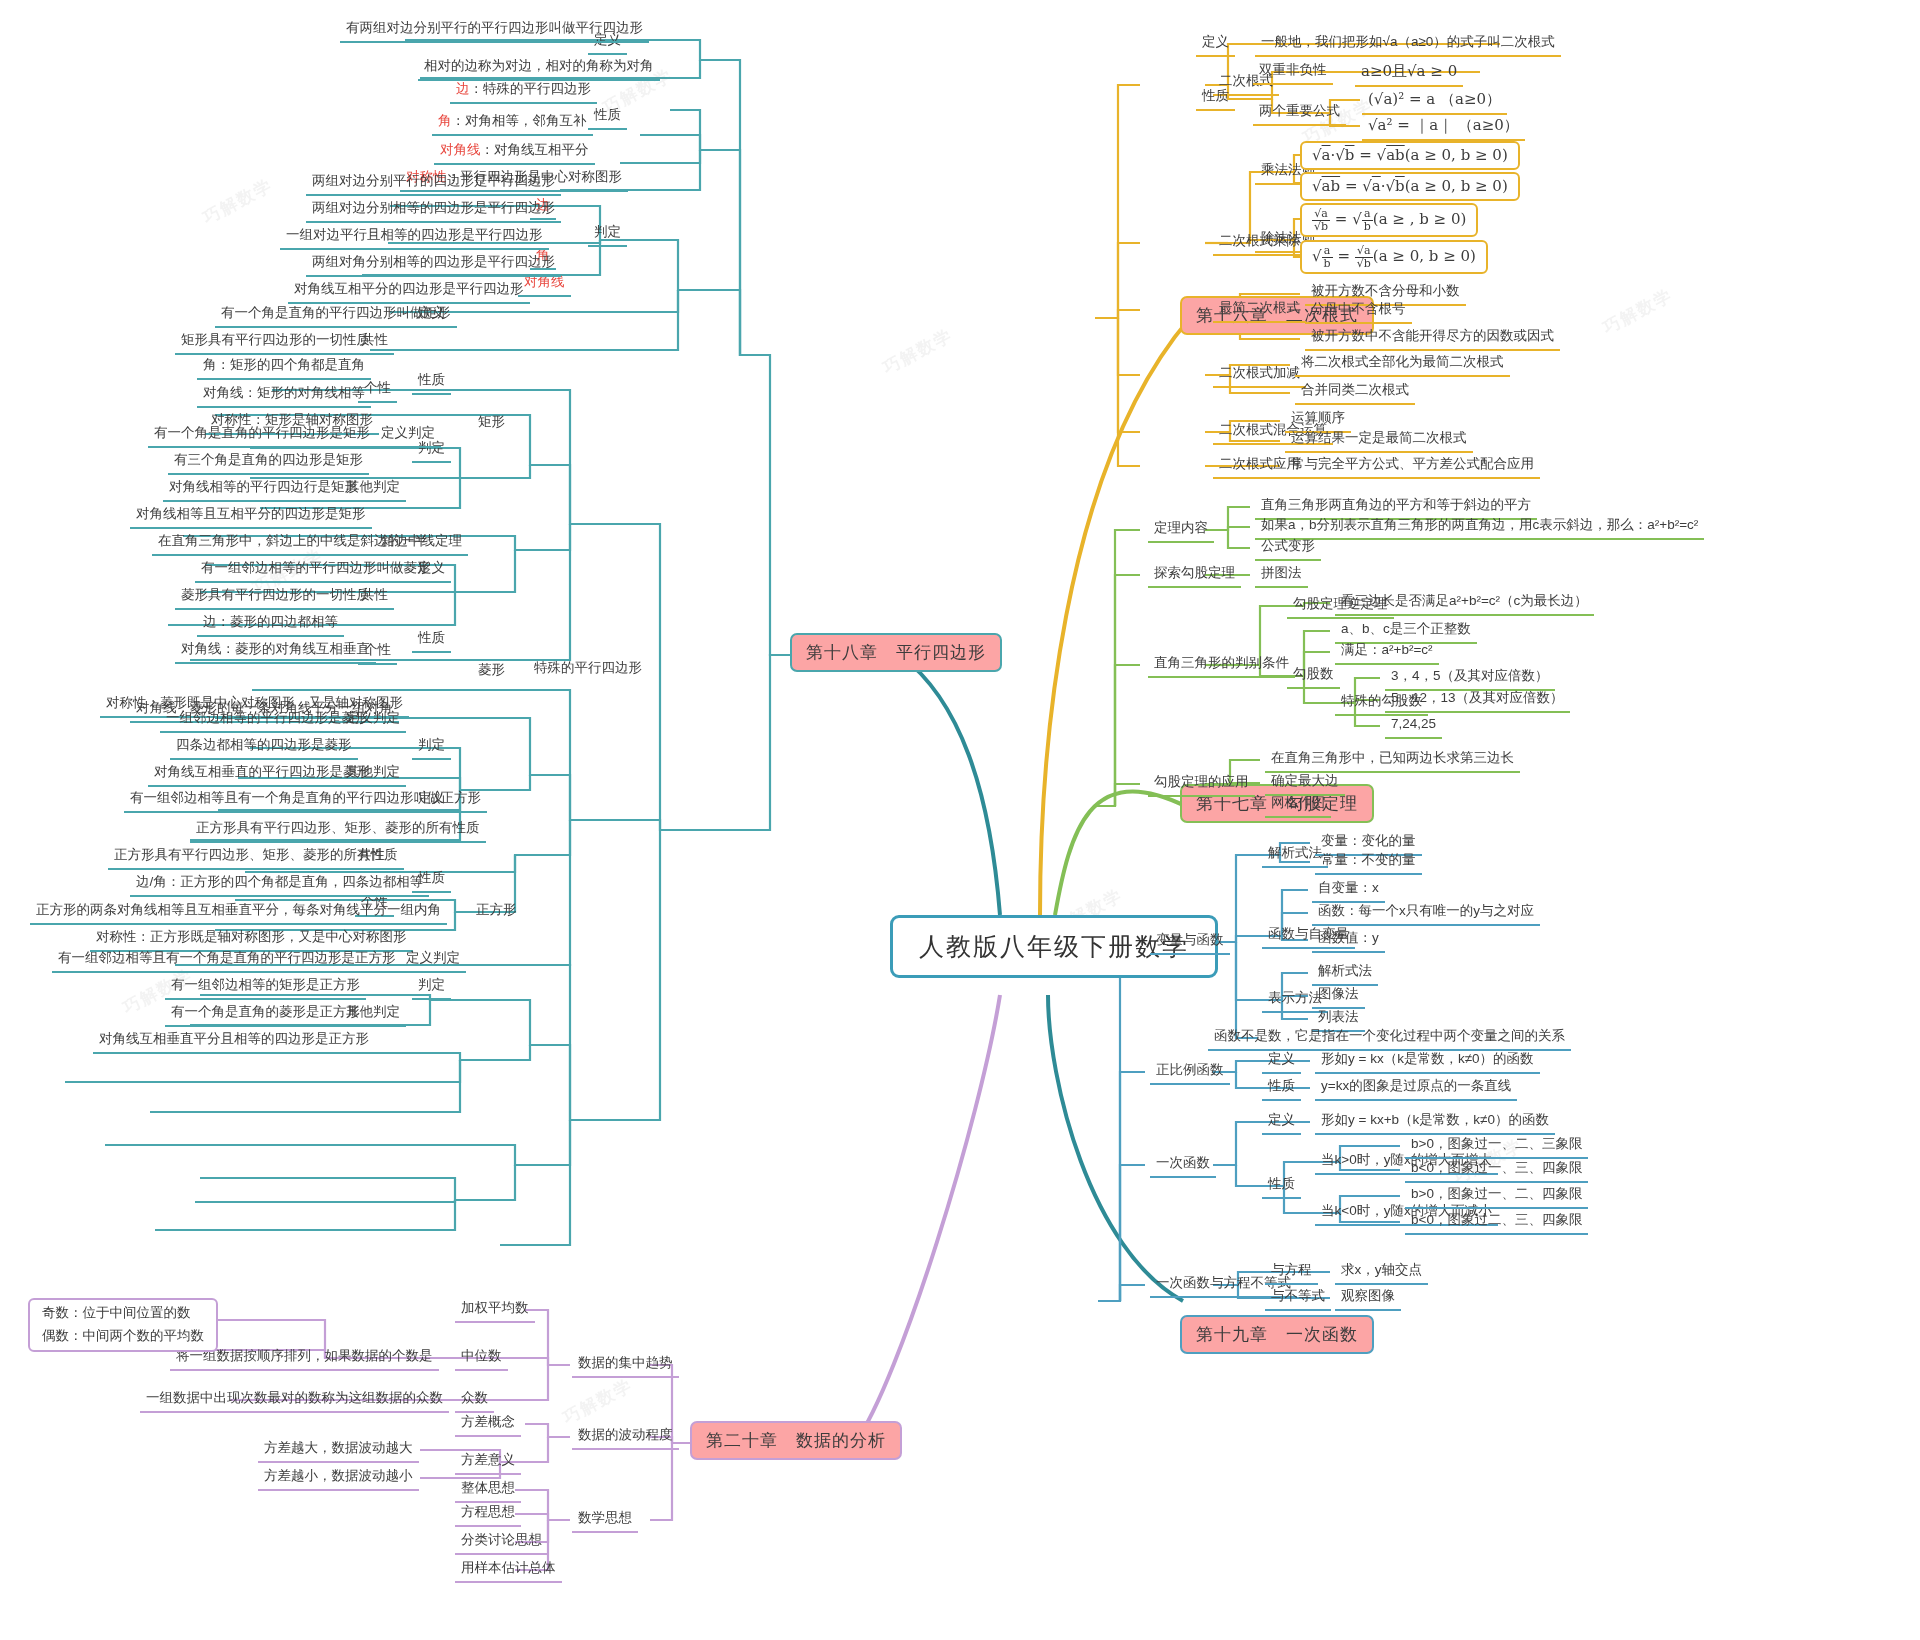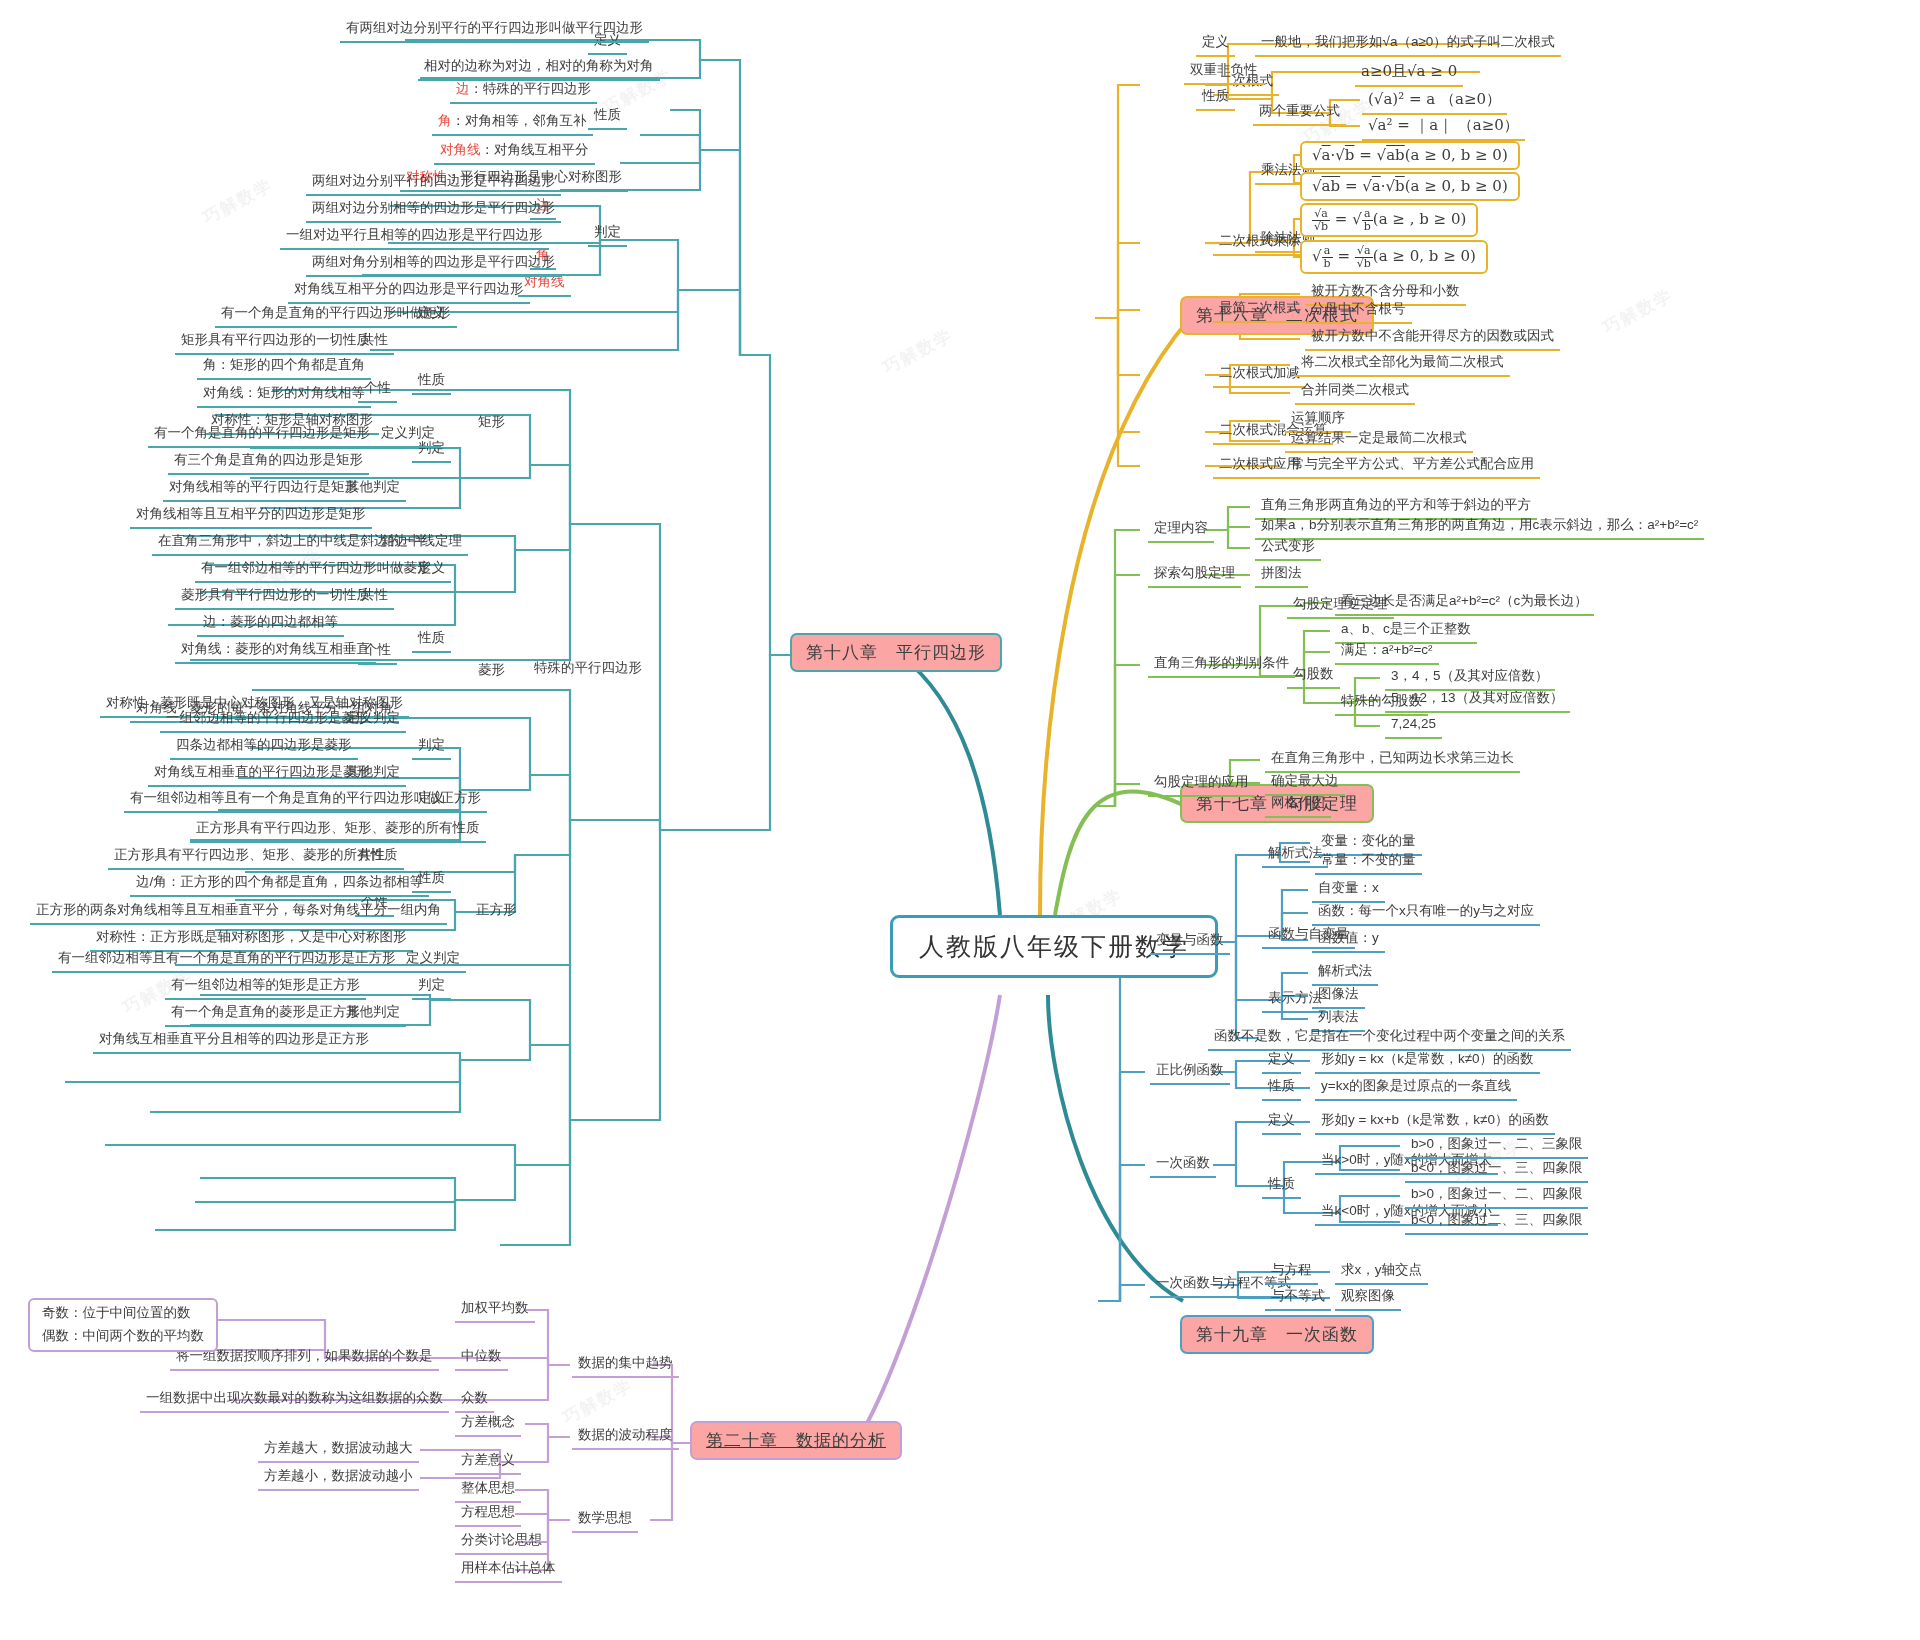--- a/index.html
+++ b/index.html
@@ -290,21 +290,21 @@
   <div class="wm" style="left:560px;top:1390px;">巧解数学</div>
   <div class="wm" style="left:1450px;top:1150px;">巧解数学</div>
   <div class="wm" style="left:120px;top:980px;">巧解数学</div>
 
   <div class="node root" style="left:890px;top:915px;">人教版八年级下册数学</div>
 
   <div class="node chapter ch-gold" style="left:1180px;top:296px;">第十六章　二次根式</div>
   <div class="node chapter ch-green" style="left:1180px;top:784px;">第十七章　勾股定理</div>
   <div class="node chapter ch-blue" style="left:790px;top:633px;border-color:#4aa6ad;">第十八章　平行四边形</div>
   <div class="node chapter ch-blue" style="left:1180px;top:1279px;margin-top:36px;">第十九章　一次函数</div>
-  <div class="node chapter ch-purple" style="left:690px;top:1421px;text-decoration:underline;">第二十章　数据的分析</div>
+  <div class="node chapter ch-purple" style="left:690px;top:1421px;">第二十章　数据的分析</div>
 
   <div class="node leaf ul-teal" style="left:588px;top:30px;">定义</div>
   <div class="node leaf ul-teal" style="left:340px;top:18px;">有两组对边分别平行的平行四边形叫做平行四边形</div>
   <div class="node leaf ul-teal" style="left:418px;top:56px;">相对的边称为对边，相对的角称为对角</div>
 
   <div class="node leaf ul-teal" style="left:588px;top:105px;">性质</div>
   <div class="node leaf ul-teal" style="left:450px;top:79px;"><span class="red">边</span><span>：特殊的平行四边形</span></div>
   <div class="node leaf ul-teal" style="left:432px;top:111px;"><span class="red">角</span><span>：对角相等，邻角互补</span></div>
   <div class="node leaf ul-teal" style="left:434px;top:140px;"><span class="red">对角线</span><span>：对角线互相平分</span></div>
   <div class="node leaf ul-teal" style="left:400px;top:167px;"><span class="red">对称性</span><span>：平行四边形是中心对称图形</span></div>
@@ -375,21 +375,21 @@
   <div class="node leaf ul-teal" style="left:52px;top:948px;">有一组邻边相等且有一个角是直角的平行四边形是正方形</div>
   <div class="node leaf ul-teal" style="left:340px;top:1002px;">其他判定</div>
   <div class="node leaf ul-teal" style="left:165px;top:975px;">有一组邻边相等的矩形是正方形</div>
   <div class="node leaf ul-teal" style="left:165px;top:1002px;">有一个角是直角的菱形是正方形</div>
   <div class="node leaf ul-teal" style="left:93px;top:1029px;">对角线互相垂直平分且相等的四边形是正方形</div>
 
   <div class="node leaf ul-gold" style="left:1213px;top:71px;">二次根式</div>
   <div class="node leaf ul-gold" style="left:1196px;top:32px;">定义</div>
   <div class="node leaf ul-gold" style="left:1255px;top:32px;">一般地，我们把形如√a（a≥0）的式子叫二次根式</div>
   <div class="node leaf ul-gold" style="left:1196px;top:86px;">性质</div>
-  <div class="node leaf ul-gold" style="left:1184px;top:60px;text-align:center;">双重非负性</div>
+  <div class="node leaf ul-gold" style="left:1253px;top:60px;text-align:center;">双重非负性</div>
   <div class="node leaf ul-gold mathbox" style="left:1355px;top:60px;">a≥0且√a ≥ 0</div>
   <div class="node leaf ul-gold" style="left:1253px;top:101px;">两个重要公式</div>
   <div class="node leaf ul-gold mathbox" style="left:1362px;top:88px;">(√a)² = a （a≥0）</div>
   <div class="node leaf ul-gold mathbox" style="left:1362px;top:114px;">√a² = ｜a｜ （a≥0）</div>
 
   <div class="node leaf ul-gold" style="left:1213px;top:231px;">二次根式乘除</div>
   <div class="node leaf ul-gold" style="left:1255px;top:160px;">乘法法则</div>
   <div class="node box-gold mathbox node" style="left:1300px;top:141px;">√<span style="text-decoration:overline">a</span>·√<span style="text-decoration:overline">b</span> = √<span style="text-decoration:overline">ab</span>(a ≥ 0, b ≥ 0)</div>
   <div class="node box-gold mathbox node" style="left:1300px;top:172px;">√<span style="text-decoration:overline">ab</span> = √<span style="text-decoration:overline">a</span>·√<span style="text-decoration:overline">b</span>(a ≥ 0, b ≥ 0)</div>
   <div class="node leaf ul-gold" style="left:1255px;top:228px;">除法法则</div>

